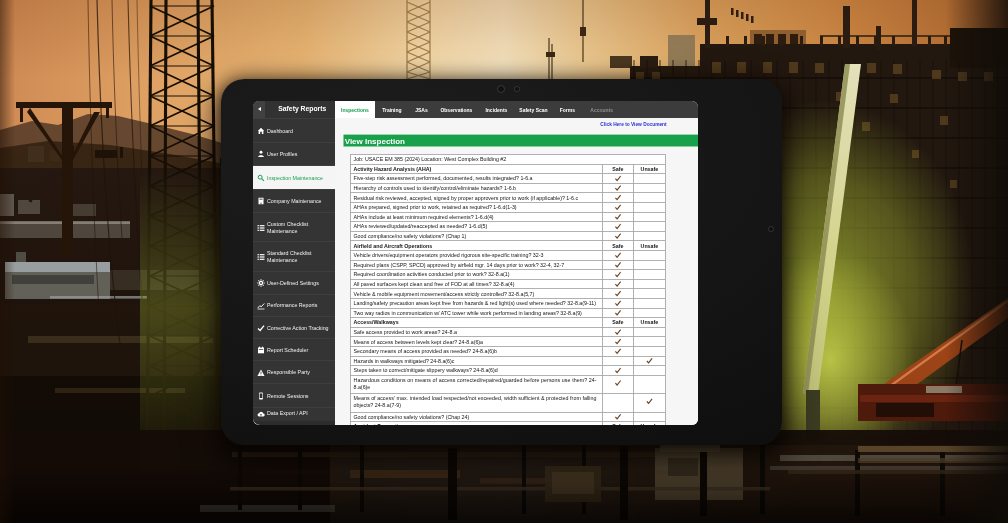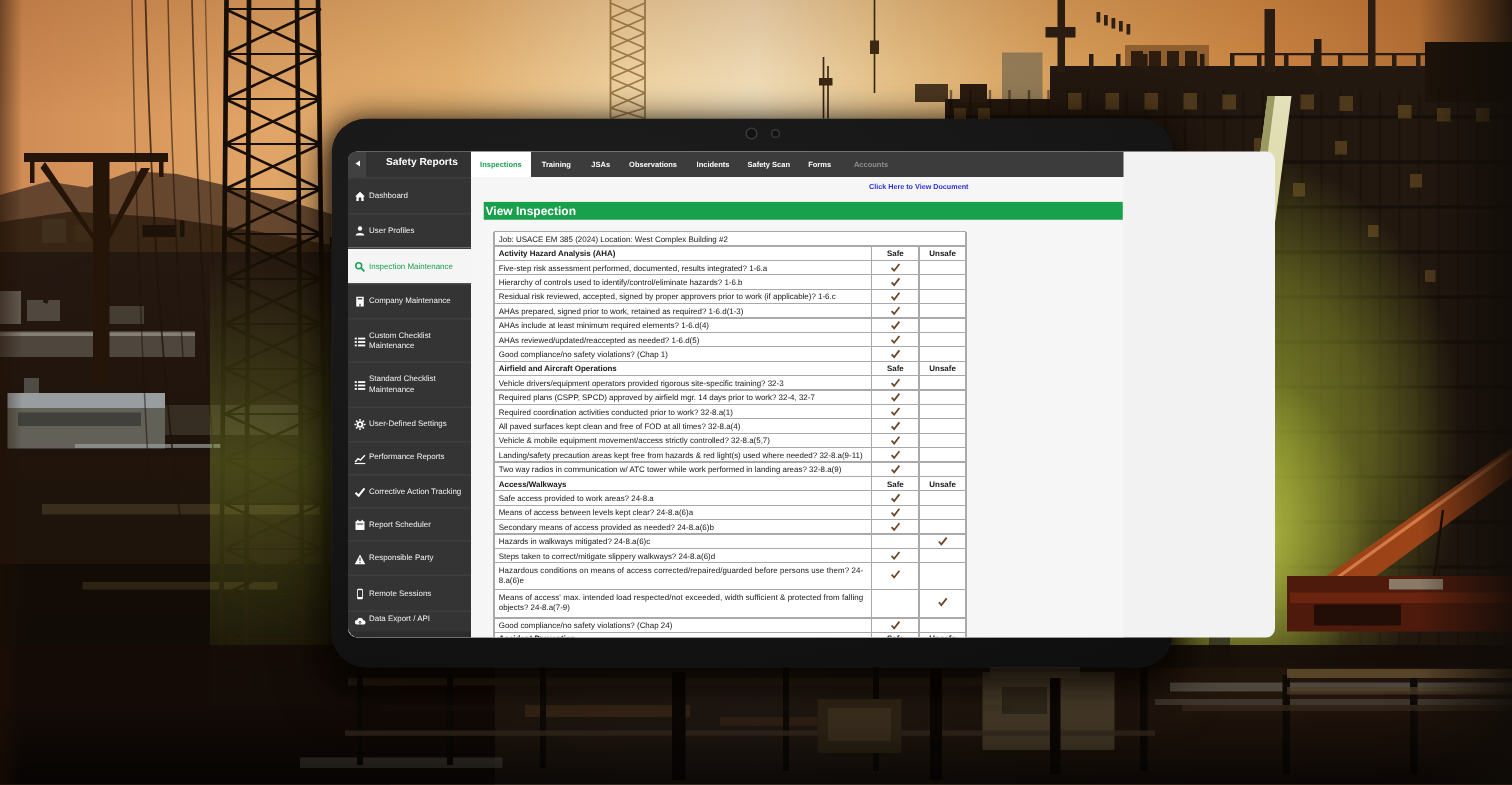--- a/index.html
+++ b/index.html
@@ -4,21 +4,21 @@
 body{width:1008px;height:523px;overflow:hidden;font-family:"Liberation Sans",sans-serif;background:#1c130c}
 #stage{position:relative;width:1008px;height:523px;overflow:hidden}
 #bg{position:absolute;left:0;top:0}
 #tablet{position:absolute;left:221px;top:79px;width:561px;height:365.5px;border-radius:23px;
 background:radial-gradient(140% 120% at 30% 20%,#1d1d1d 0%,#151515 50%,#0b0b0b 100%);
 box-shadow:0 0 16px 4px rgba(25,12,4,0.33),0 14px 32px 6px rgba(0,0,0,0.58),0 4px 12px rgba(0,0,0,0.5)}
 .cam{position:absolute;border-radius:50%}
 #cam1{left:276.3px;top:6.3px;width:5.6px;height:5.6px;border:1.3px solid #3a3a3a;background:#121212}
 #cam2{left:293.4px;top:7.2px;width:3.4px;height:3.4px;border:1.2px solid #363636;background:#121212}
 #cam3{left:547.4px;top:147.4px;width:3.6px;height:3.6px;border:1.3px solid #343434;background:#101010}
-#screen{position:absolute;left:11px;top:21.5px;width:618px;height:324.5px;background:#f2f2f2;border-radius:6px;overflow:hidden}
+#screen{position:absolute;left:32px;top:21.5px;width:445px;height:324.5px;background:#f2f2f2;border-radius:6px;overflow:hidden}
 #navbar{position:absolute;left:0;top:0;width:516.5px;height:17.5px;background:#3c3c3c}
 #arrbox{position:absolute;left:0;top:0;width:12px;height:17.5px;background:#414141}
 #backarrow{position:absolute;left:5px;top:6.7px;width:0;height:0;border-top:2.6px solid transparent;border-bottom:2.6px solid transparent;border-right:3.8px solid #fff}
 #brand{position:absolute;left:12px;top:0;width:70px;height:17.5px;background:#323232}
 #brandtxt{position:absolute;left:13.3px;top:4.4px;font-size:6.8px;font-weight:bold;color:#fff;white-space:nowrap}
 .tab{position:absolute;top:0;height:17.5px;line-height:18.0px;font-size:5px;font-weight:bold;color:#fff;text-align:center;white-space:nowrap}
 .tab.active{background:#fff;color:#1aa053}
 .tab.disabled{color:#8f8f8f}
 #sidebar{position:absolute;left:0;top:17.5px;width:82.0px;height:307.0px;background:#2c2c2c;border-bottom-left-radius:7px;overflow:hidden}
 .sbi{position:absolute;left:0;width:82.0px;background:#343434;border-top:1px solid #3e3e3e;box-sizing:border-box;color:#f2f2f2}

